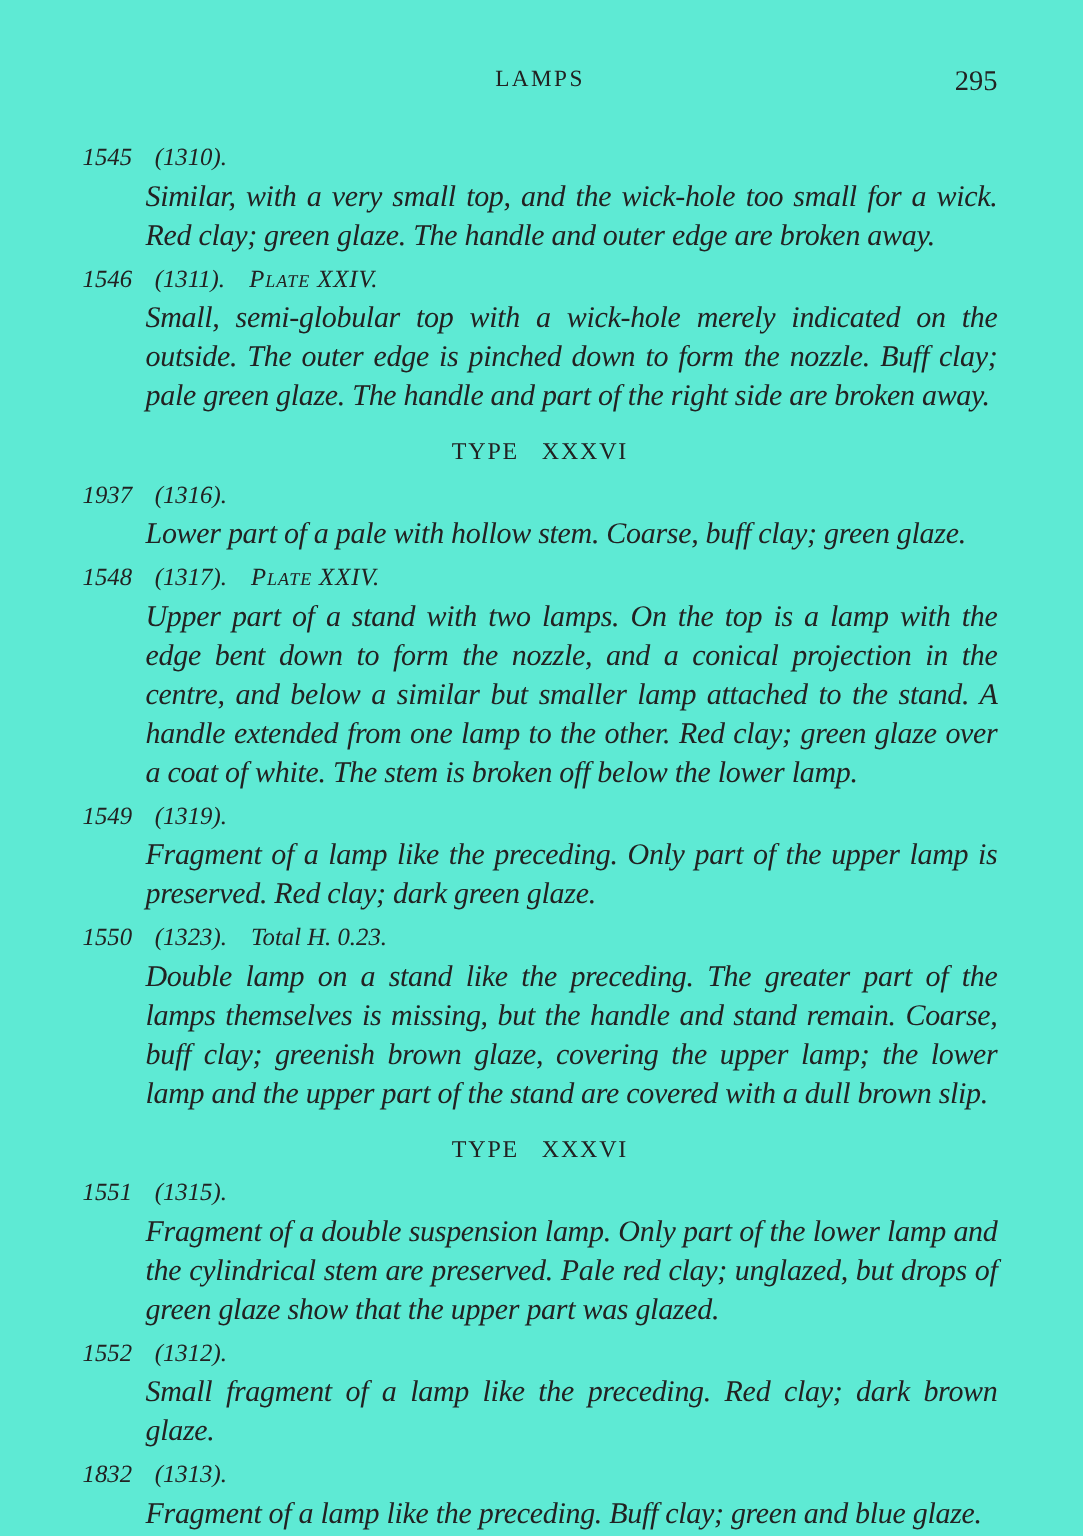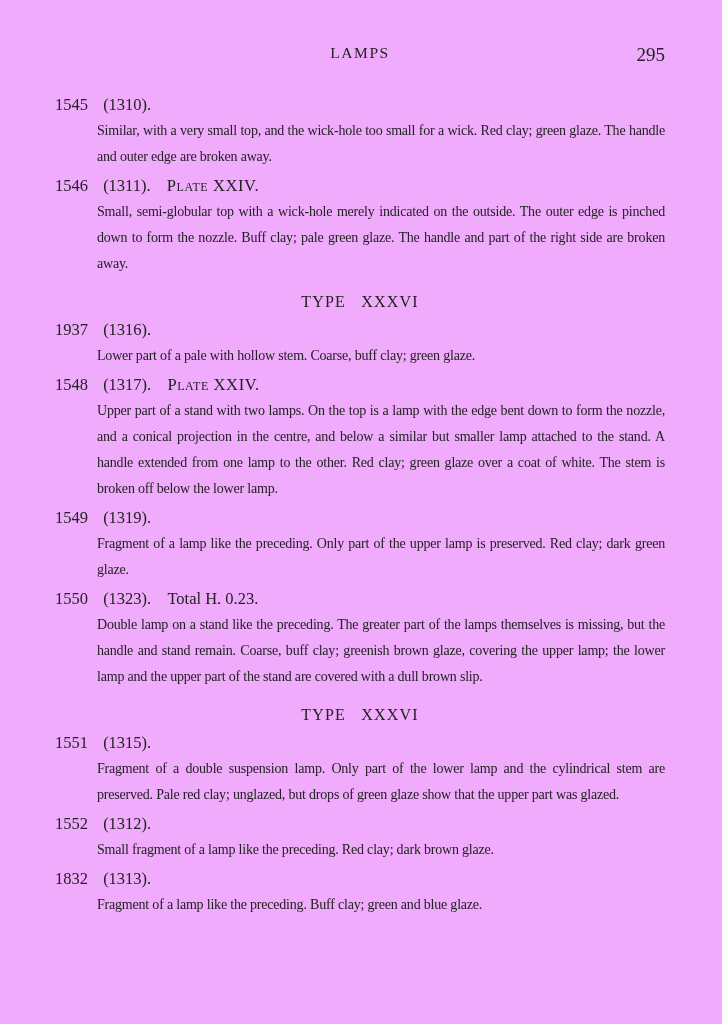--- a/index.html
+++ b/index.html
@@ -1,20 +1,20 @@
 <!DOCTYPE html>
 <html><head>
 <meta charset="utf-8">
 <style>
   html, body { margin: 0; padding: 0; background: #ffffff; }
   .page {
     position: relative;
     width: 722px;
     height: 1024px;
-    background: #f0abfc;
+    background: #5eead4;
     font-family: "Liberation Serif", "DejaVu Serif", serif;
     color: #222222;
     overflow: hidden;
   }
   .content-wrap {
     position: absolute;
     left: 55px;
     top: 44px;
     width: 610px;
   }
@@ -28,34 +28,34 @@
     text-align: center;
     font-size: 15.5px;
     letter-spacing: 1.6px;
   }
   .head-pagenum {
     position: absolute;
     right: 0;
     top: 0;
     font-size: 19px;
   }
-  .entry { margin: 0 0 3px 0; }
+  .entry { margin: 0 0 3px 0; font-style: italic; }
   .entry-label {
     font-size: 16.5px;
     line-height: 26px;
     white-space: nowrap;
   }
   .entry-label .cat   { margin-left: 11px; }
   .entry-label .plate { margin-left: 12px; font-variant: small-caps; letter-spacing: 0.6px; }
   .entry-label .note  { margin-left: 12px; }
   .entry-label span:empty { display: none; }
   .entry-body {
     margin: 0 0 0 42px;
     width: 568px;
-    font-size: 14px;
+    font-size: 20px;
     line-height: 26px;
     letter-spacing: -0.2px;
     text-align: justify;
   }
   .type-heading {
     margin: 12px 0 2px 0;
     text-align: center;
     font-size: 16px;
     font-weight: normal;
     letter-spacing: 1.2px;

